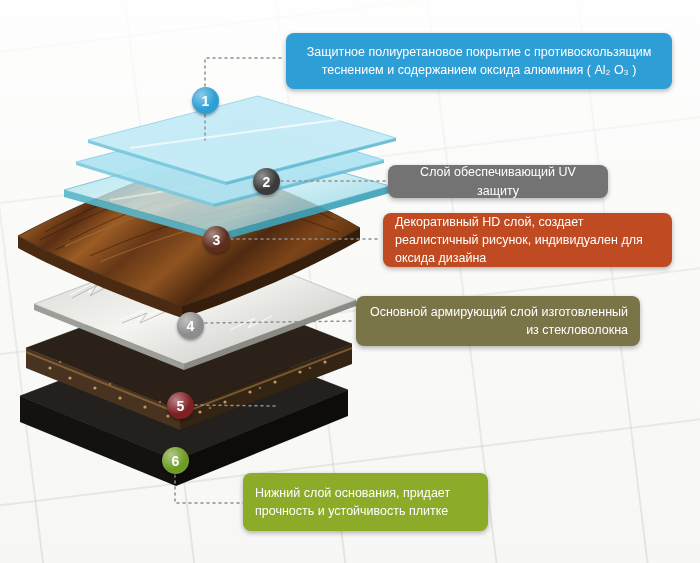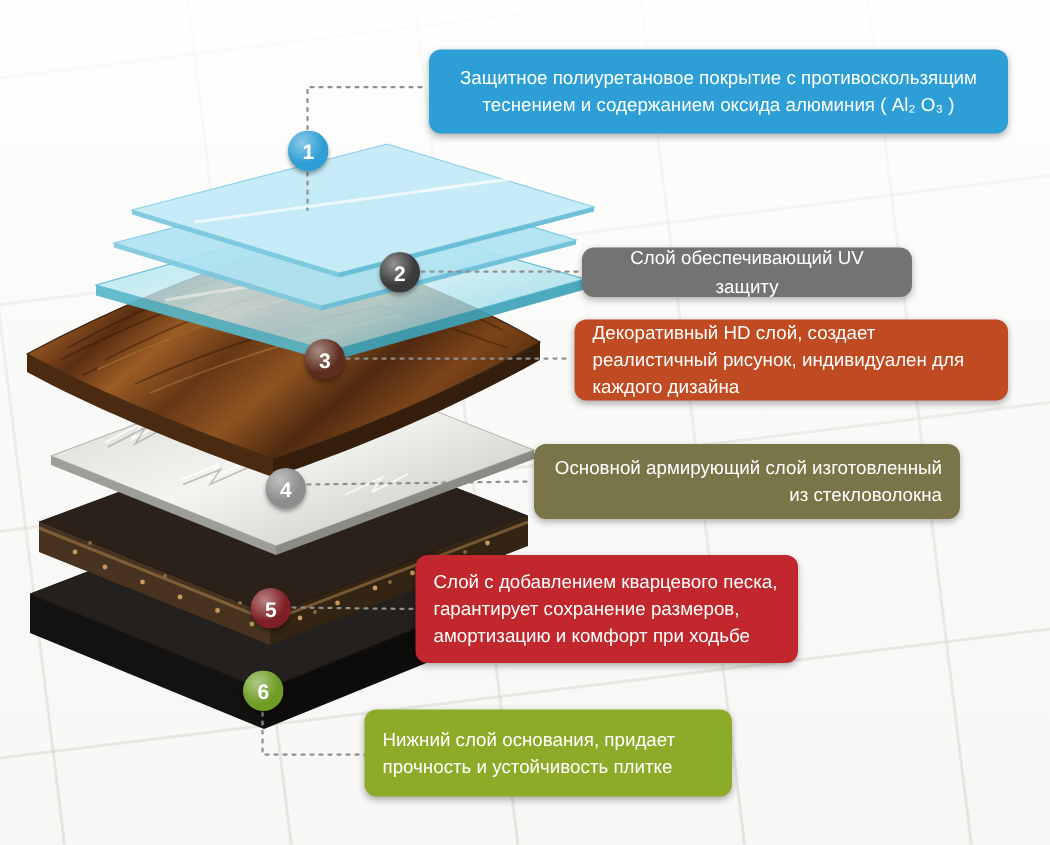--- a/index.html
+++ b/index.html
@@ -179,30 +179,27 @@
 
   <div class="callout center" style="left: 286px; top: 33px; width: 386px; height: 56px; background-color: rgb(45, 159, 214);">
     <span>Защитное полиуретановое покрытие с противоскользящим теснением и содержанием оксида алюминия ( Al₂ O₃ )</span>
   </div>
 
   <div class="callout center" style="left: 388px; top: 165px; width: 220px; height: 33px; background-color: #737373;">
     <span>Слой обеспечивающий UV защиту</span>
   </div>
 
   <div class="callout" style="left: 383px; top: 213px; width: 289px; height: 54px; background-color: rgb(192, 74, 33);">
-    <span>Декоративный HD слой, создает реалистичный рисунок, индивидуален для каждого дизайна</span>
+    <span>Декоративный HD слой, создает реалистичный рисунок, индивидуален для оксида дизайна</span>
   </div>
 
   <div class="callout" style="left: 356px; top: 296px; width: 284px; height: 50px; background-color: rgb(122, 117, 73); text-align: right;">
     <span>Основной армирующий слой изготовленный из стекловолокна</span>
   </div>
 
-  <div class="callout" style="left: 277px; top: 370px; width: 255px; height: 72px; background-color: rgb(193, 39, 45);">
-    <span>Слой с добавлением кварцевого песка, гарантирует сохранение размеров, амортизацию и комфорт при ходьбе</span>
-  </div>
 
   <div class="callout" style="left: 243px; top: 473px; width: 245px; height: 58px; background-color: rgb(140, 171, 40);">
     <span>Нижний слой основания, придает прочность и устойчивость плитке</span>
   </div>
 
   <div class="badge" style="left: 192px; top: 87px; background-color: rgb(45, 159, 214);">
     <span>1</span>
   </div>
   <div class="badge" style="left: 253px; top: 168px; background-color: rgb(58, 58, 58);">
     <span>2</span>

